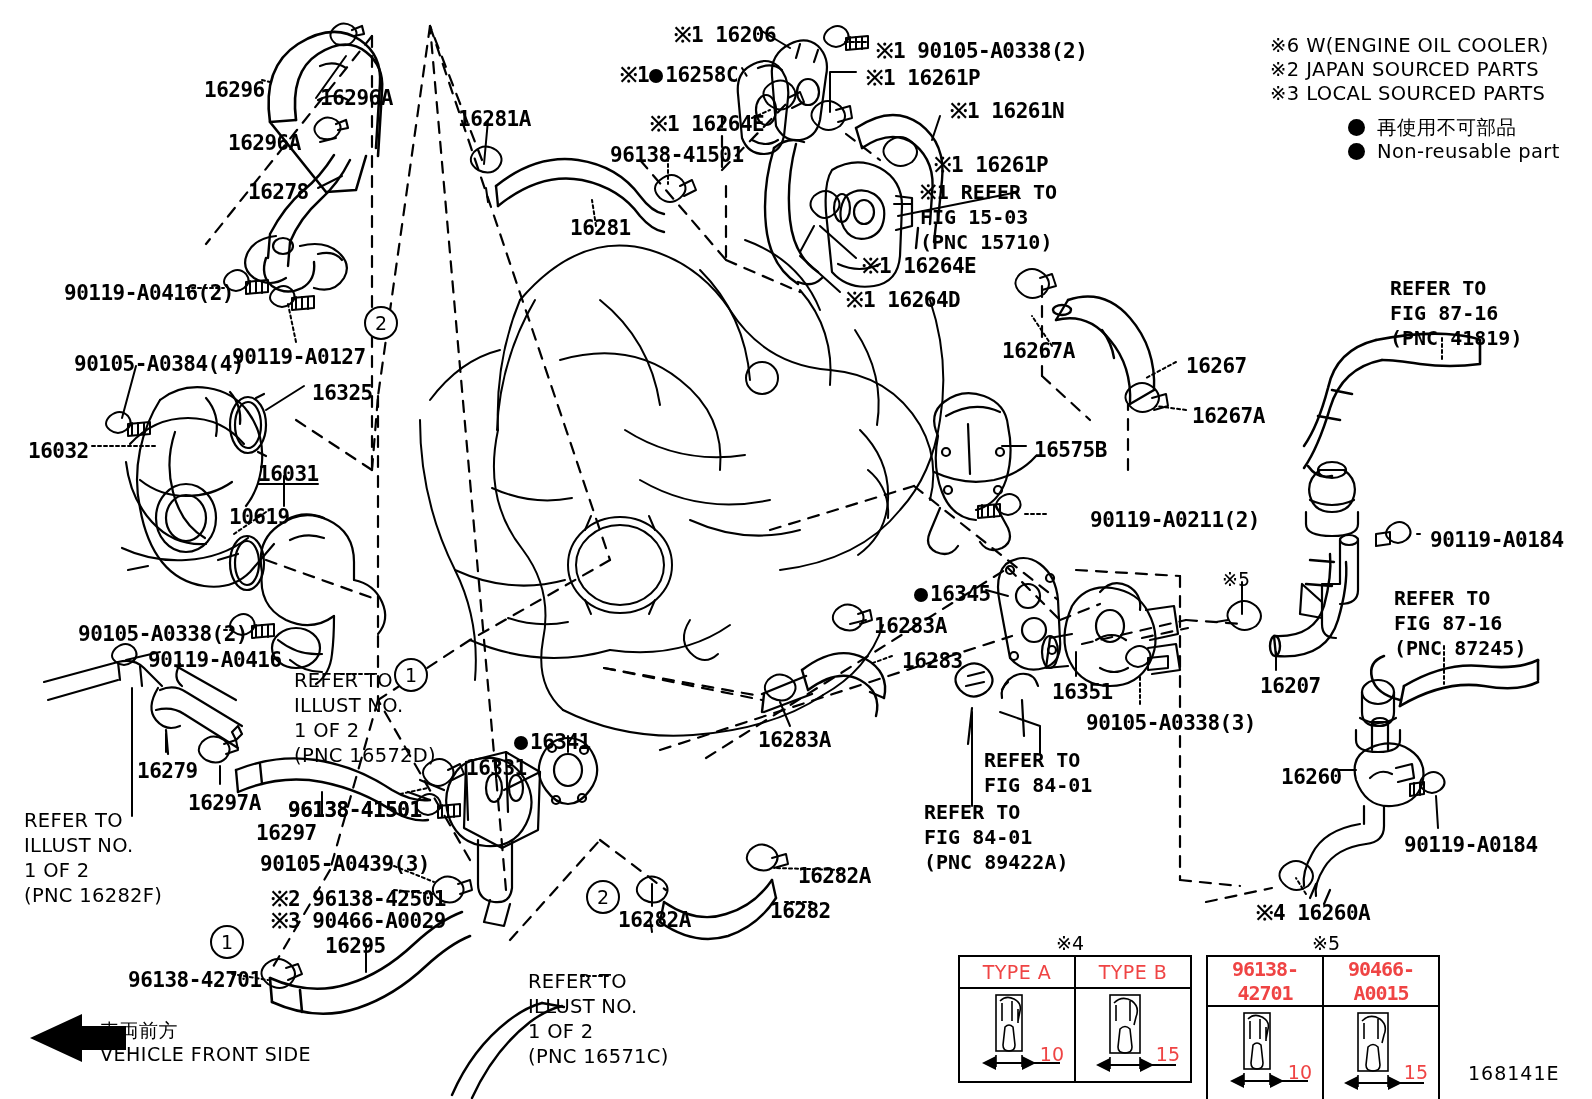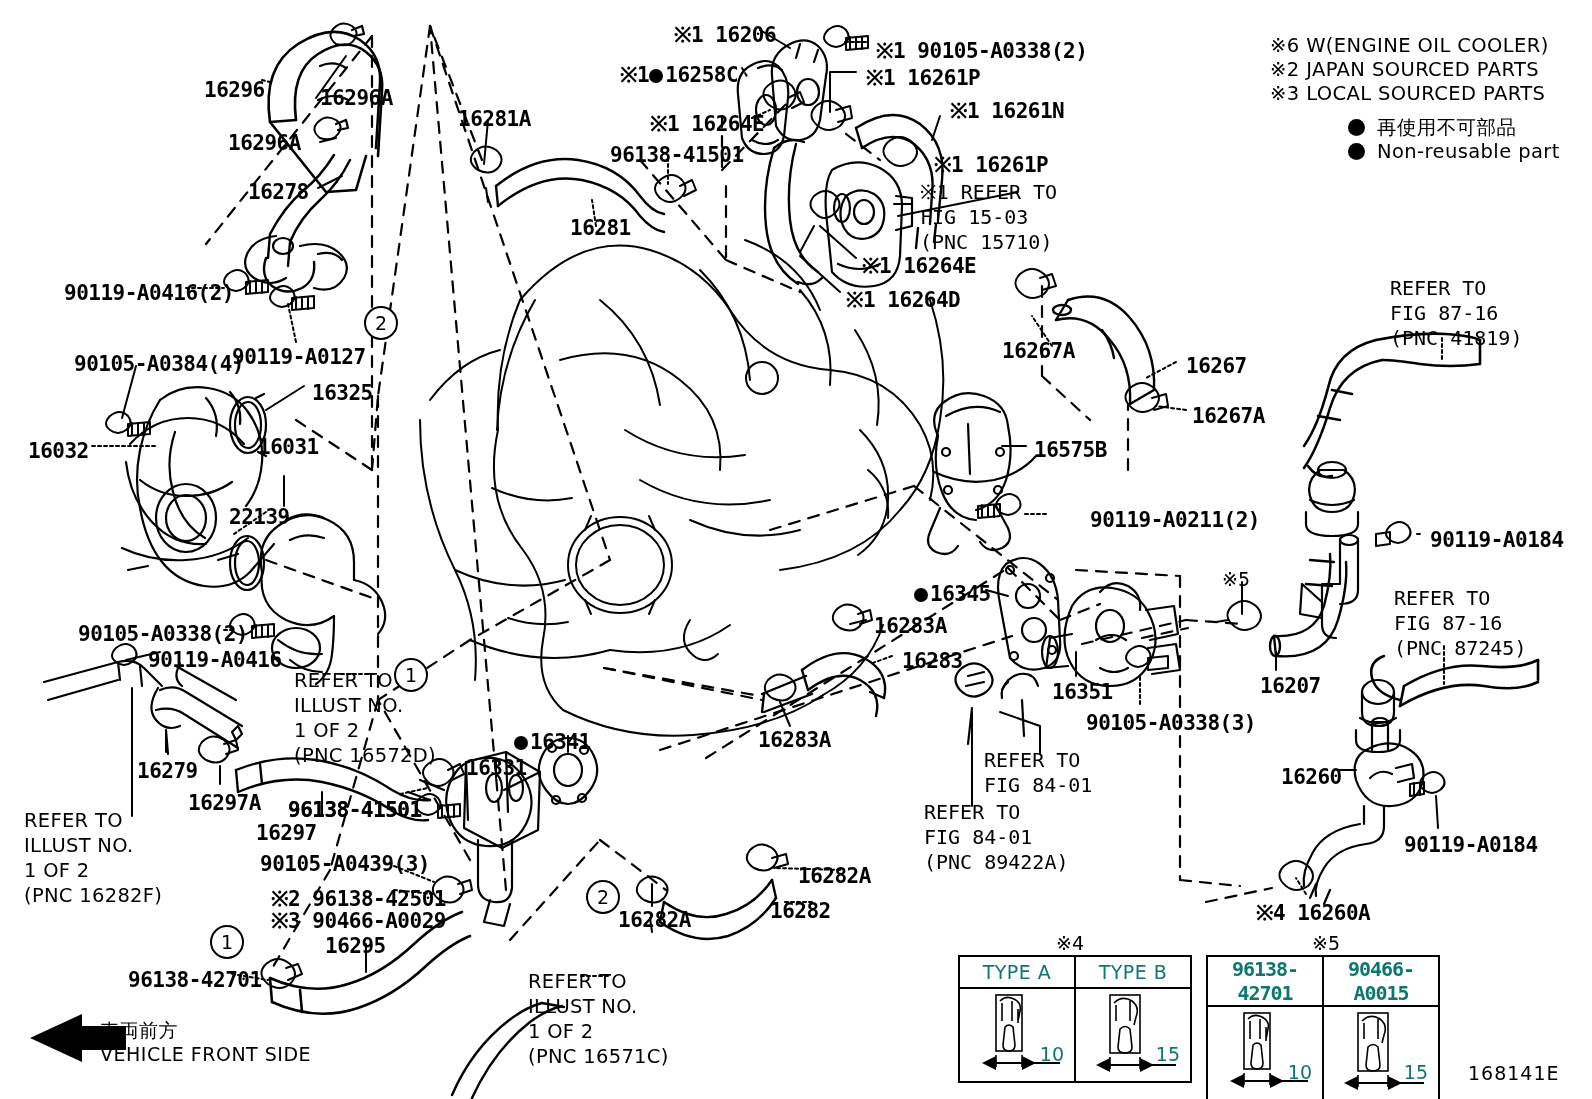--- a/index.html
+++ b/index.html
@@ -1,28 +1,28 @@
 <!DOCTYPE html>
 <html><head>
 <meta charset="utf-8">
 <style>
   html,body{margin:0;padding:0;}
   body{width:1592px;height:1099px;background:#fff;font-family:"Liberation Sans",sans-serif;overflow:hidden;}
   #stage{position:relative;width:1592px;height:1099px;}
   .lbl{position:absolute;font-family:"DejaVu Sans Mono","Liberation Mono",monospace;font-size:21px;font-weight:700;color:#000;white-space:nowrap;letter-spacing:-0.5px;}
   .legend{position:absolute;font-family:"DejaVu Sans","Liberation Sans",sans-serif;font-size:19.5px;color:#000;white-space:nowrap;letter-spacing:0.4px;}
-  .refblk{position:absolute;font-family:"DejaVu Sans Mono","Liberation Mono",monospace;font-size:20px;font-weight:400;line-height:25px;color:#000;white-space:nowrap;}
+  .refblk{position:absolute;font-family:"DejaVu Sans Mono","Liberation Mono",monospace;font-size:20px;font-weight:700;line-height:25px;color:#000;white-space:nowrap;}
   .refblk.sans{font-family:"DejaVu Sans","Liberation Sans",sans-serif;font-weight:400;font-size:19.5px;letter-spacing:0.3px;}
   svg.ov{position:absolute;left:0;top:0;width:1592px;height:1099px;pointer-events:none;}
   .dot{display:inline-block;width:14px;height:14px;border-radius:50%;background:#000;vertical-align:-1px;margin-right:2px;}
   .dotleg{display:inline-block;width:17px;height:17px;border-radius:50%;background:#000;vertical-align:-2px;margin-right:12px;}
   .jp{font-family:"DejaVu Sans","Liberation Sans",sans-serif;}
   .circnum{position:absolute;width:30px;height:30px;border:2.2px solid #000;border-radius:50%;font-family:"DejaVu Sans","Liberation Sans",sans-serif;font-size:19px;display:flex;align-items:center;justify-content:center;color:#000;background:#fff;}
   table.typ{position:absolute;border-collapse:collapse;background:#fff;}
-  table.typ td,table.typ th{border:2px solid #000;padding:0;text-align:center;font-family:"DejaVu Sans","Liberation Sans",sans-serif;color:#0f766e;}
+  table.typ td,table.typ th{border:2px solid #000;padding:0;text-align:center;font-family:"DejaVu Sans","Liberation Sans",sans-serif;color:#ef4444;}
   table.typ th{font-size:19px;font-weight:400;height:30px;padding:0 6px;letter-spacing:0.5px;}
   table.typ th.mono{font-family:"DejaVu Sans Mono","Liberation Mono",monospace;font-weight:700;font-size:20px;letter-spacing:-1px;}
   td.cell{height:88px;width:114px;position:relative;vertical-align:bottom;}
   .cellnum{position:absolute;right:10px;bottom:16px;font-family:"DejaVu Sans","Liberation Sans",sans-serif;font-size:19px;}
   .marker{position:absolute;font-family:"DejaVu Sans","Liberation Sans",sans-serif;font-size:19px;color:#000;}
   .figid{position:absolute;font-family:"DejaVu Sans","Liberation Sans",sans-serif;font-size:19px;letter-spacing:1px;color:#000;}
   .frontlbl{position:absolute;font-family:"DejaVu Sans","Liberation Sans",sans-serif;font-size:19px;line-height:24px;color:#000;letter-spacing:0.5px;}
 </style>
 </head>
 <body>
@@ -573,22 +573,22 @@
   <div id="labels-layer">
       <div class="lbl" style="left: 204px; top: 78px;">16296</div>
       <div class="lbl" style="left: 320px; top: 86px;">16296A</div>
       <div class="lbl" style="left: 228px; top: 131px;">16296A</div>
       <div class="lbl" style="left: 248px; top: 180px;">16278</div>
       <div class="lbl" style="left: 64px; top: 281px;">90119-A0416(2)</div>
       <div class="lbl" style="left: 232px; top: 345px;">90119-A0127</div>
       <div class="lbl" style="left: 74px; top: 352px;">90105-A0384(4)</div>
       <div class="lbl" style="left: 28px; top: 439px;">16032</div>
       <div class="lbl" style="left: 312px; top: 381px;">16325</div>
-      <div class="lbl" style="left: 258px; top: 435px;">16031</div>
-      <div class="lbl" style="left: 229px; top: 505px;">22139</div>
+      <div class="lbl" style="left: 258px; top: 462px; text-decoration: underline;">16031</div>
+      <div class="lbl" style="left: 229px; top: 505px;">10619</div>
       <div class="lbl" style="left: 78px; top: 622px;">90105-A0338(2)</div>
       <div class="lbl" style="left: 148px; top: 648px;">90119-A0416</div>
       <div class="lbl" style="left: 137px; top: 759px;">16279</div>
       <div class="lbl" style="left: 188px; top: 791px;">16297A</div>
       <div class="lbl" style="left: 288px; top: 798px;">96138-41501</div>
       <div class="lbl" style="left: 256px; top: 821px;">16297</div>
       <div class="lbl" style="left: 260px; top: 852px;">90105-A0439(3)</div>
       <div class="lbl" style="left: 271px; top: 884px;">※2 96138-42501</div>
       <div class="lbl" style="left: 271px; top: 906px;">※3 90466-A0029</div>
       <div class="lbl" style="left: 325px; top: 934px;">16295</div>

